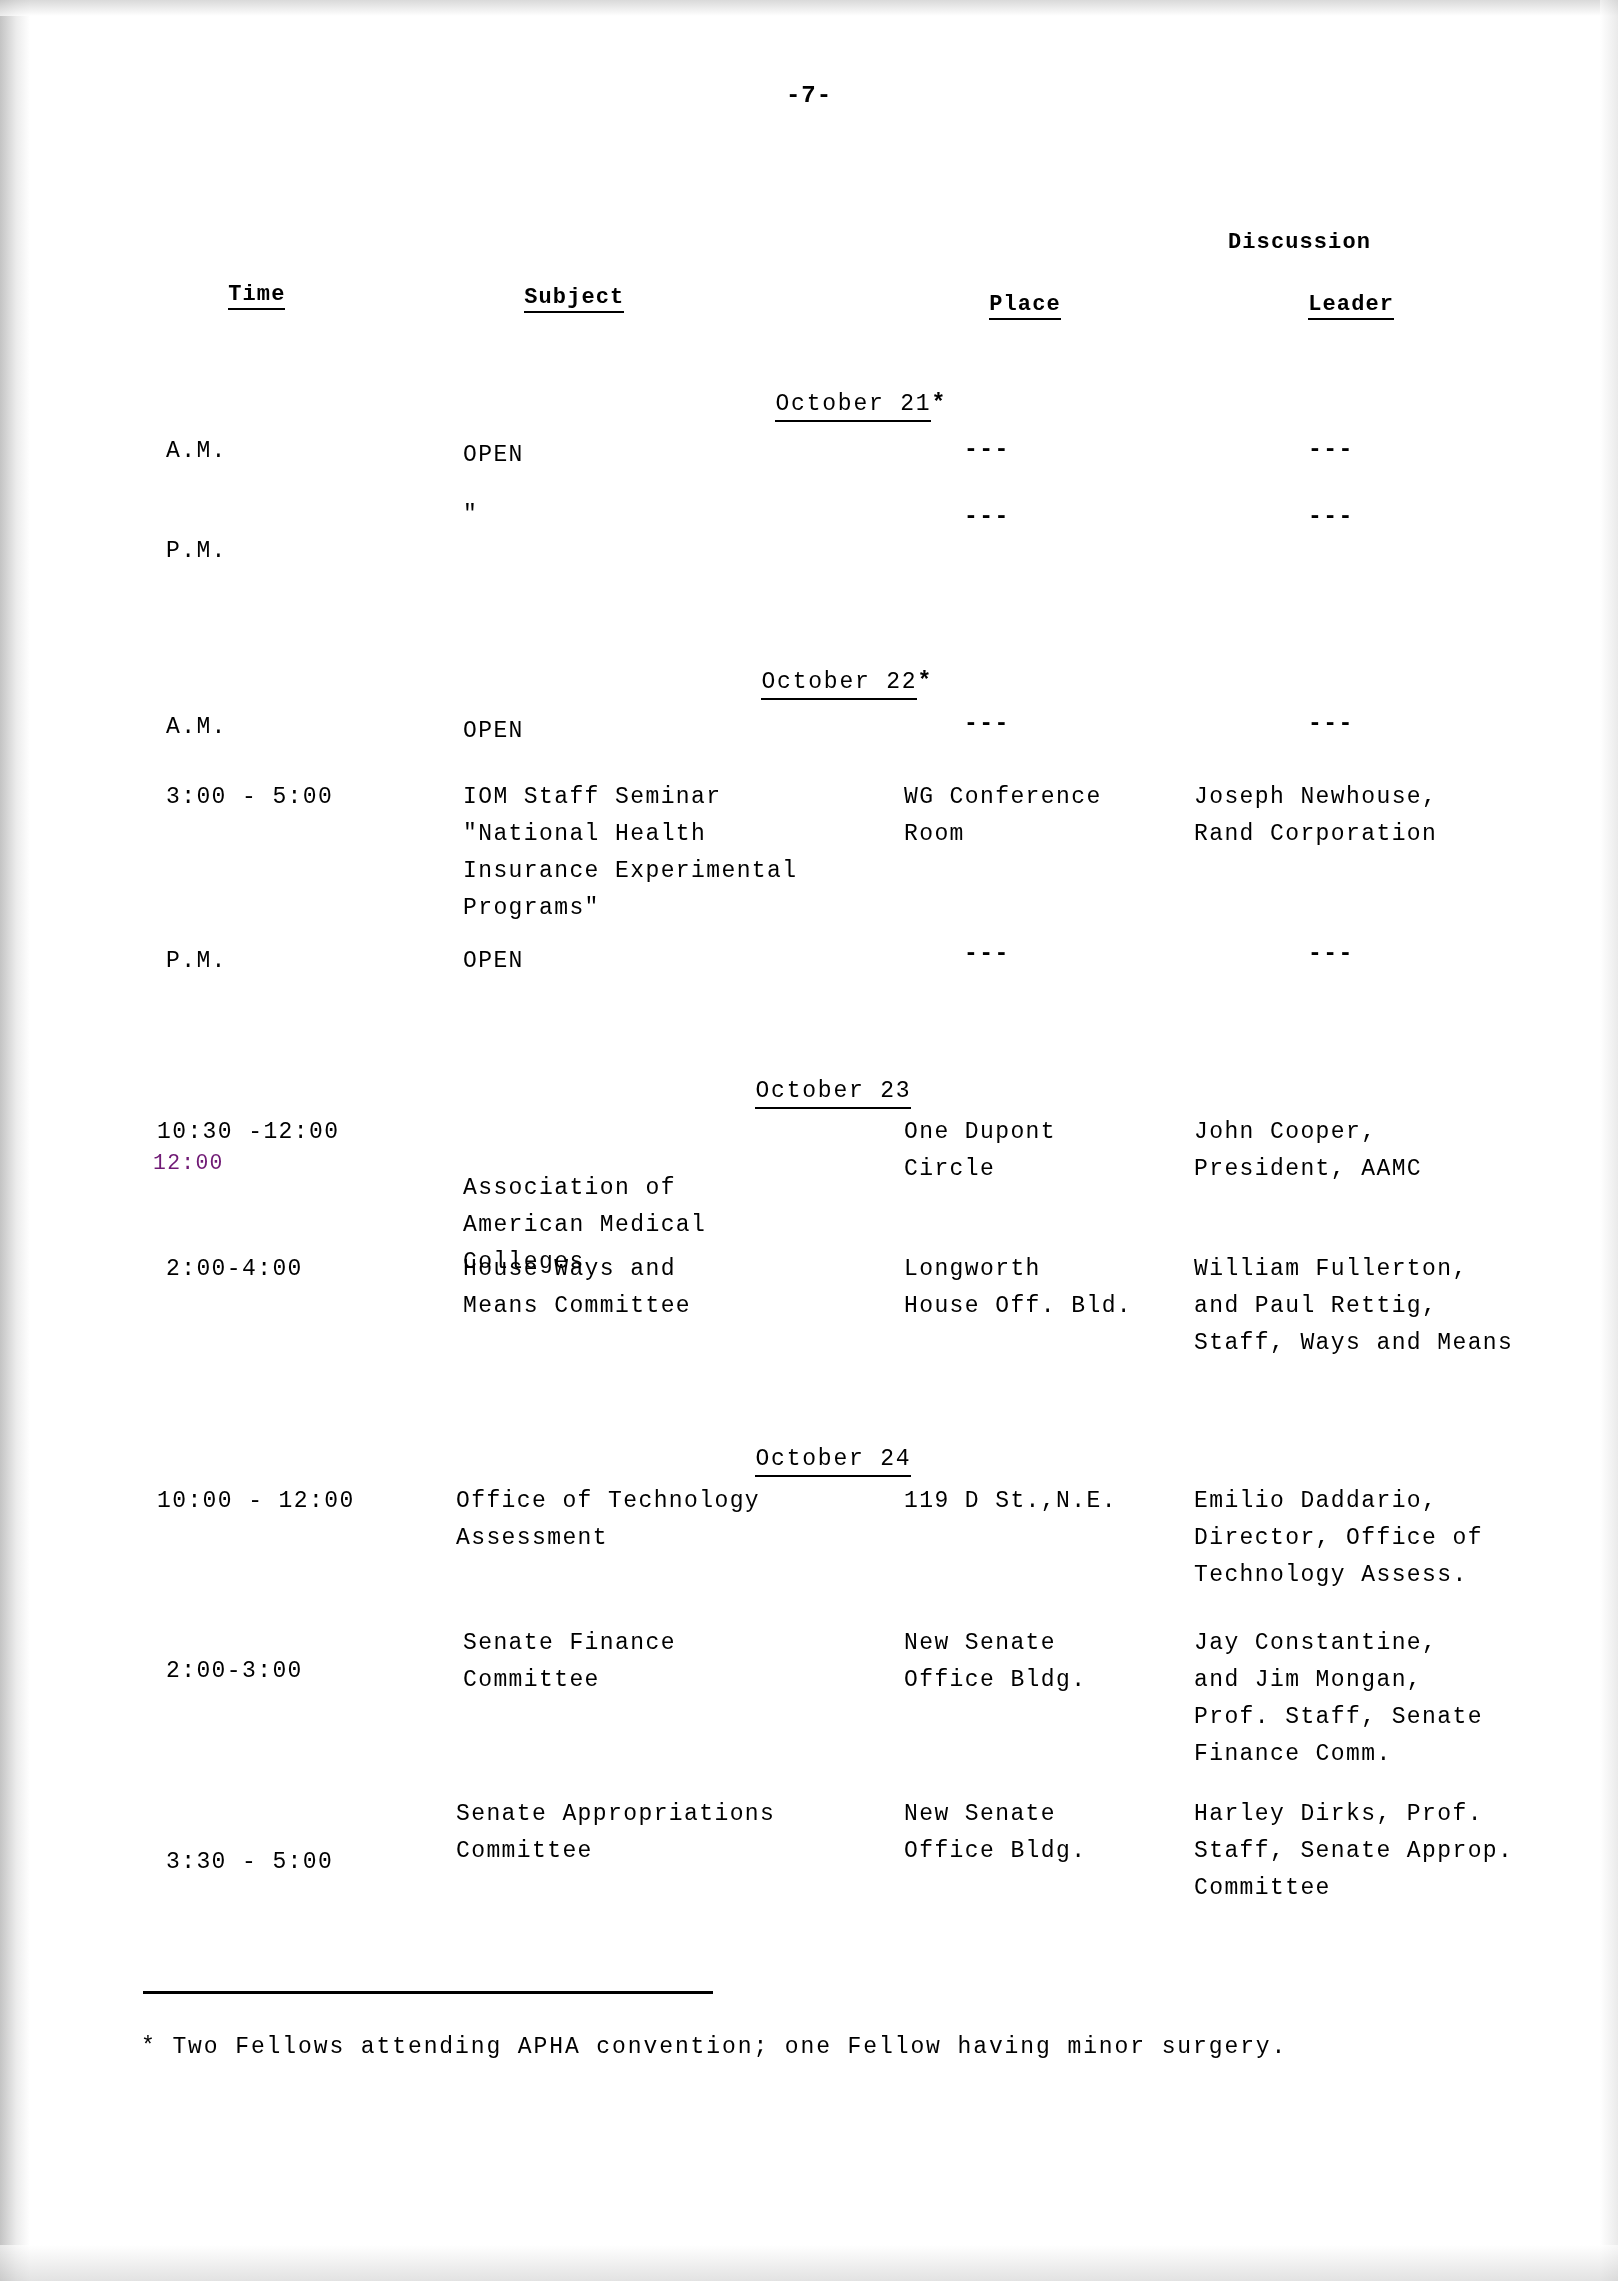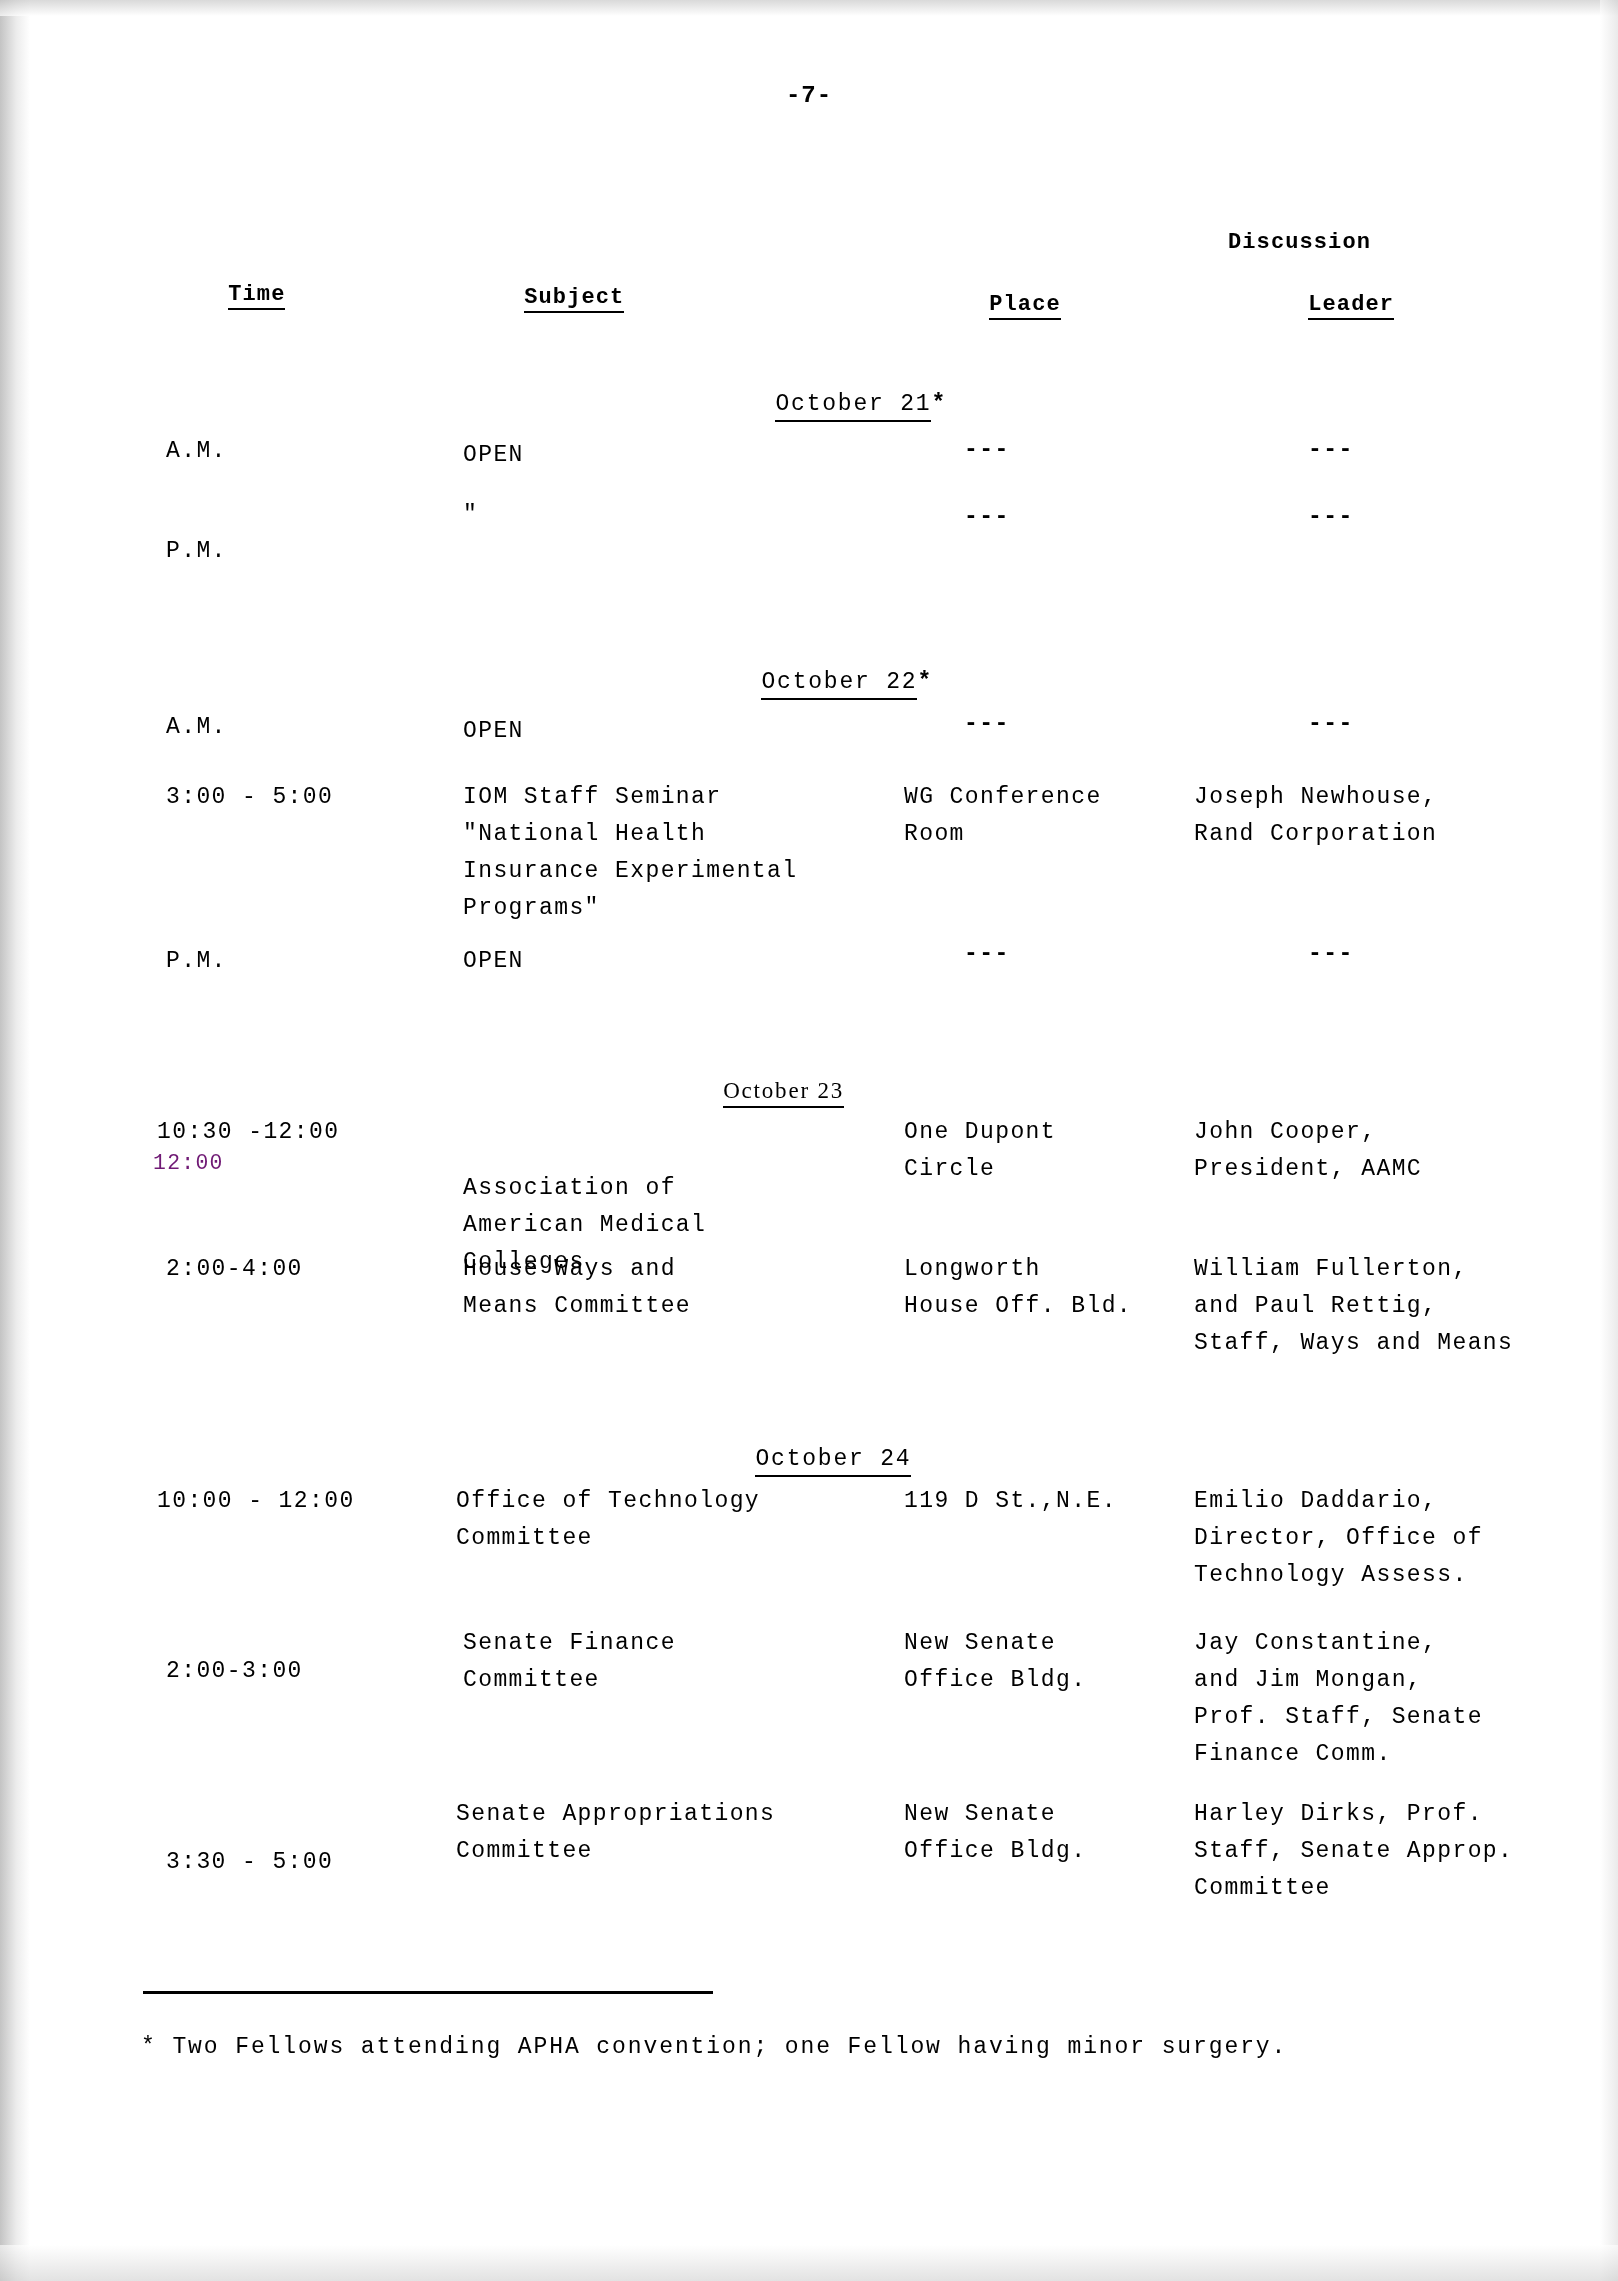--- a/index.html
+++ b/index.html
@@ -185,21 +185,21 @@
   <div class="cell col-place" style="top:779px;">WG Conference
 Room</div>
   <div class="cell col-leader" style="top:779px;">Joseph Newhouse,
 Rand Corporation</div>
 
   <div class="cell col-time" style="top:943px;">P.M.</div>
   <div class="cell col-subj" style="top:943px;">OPEN</div>
   <div class="dash" style="top:941px; left:964px;">---</div>
   <div class="dash" style="top:941px; left:1308px;">---</div>
 
-  <div class="date-head" style="top:1052px; left:693px;font-family:Liberation Serif, serif;">
+  <div class="date-head" style="top:1052px; left:693px;">
     <u>October 23</u>
   </div>
 
   <div class="cell col-time" style="top:1114px; left:157px;">10:30 -12:00</div>
   <div class="cell col-subj" style="top:1170px;">Association of
 American Medical
 Colleges</div>
   <div class="cell col-place" style="top:1114px;">One Dupont
 Circle</div>
   <div class="cell col-leader" style="top:1114px;">John Cooper,
@@ -215,21 +215,21 @@
   <div class="cell col-leader" style="top:1251px;">William Fullerton,
 and Paul Rettig,
 Staff, Ways and Means</div>
 
   <div class="date-head" style="top:1420px; left:693px;">
     <u>October 24</u>
   </div>
 
   <div class="cell col-time" style="top:1483px; left:157px;">10:00 - 12:00</div>
   <div class="cell col-subj" style="top:1483px; left:456px;">Office of Technology
-Committee</div>
+Assessment</div>
   <div class="cell col-place" style="top:1483px;">119 D St.,N.E.</div>
   <div class="cell col-leader" style="top:1483px;">Emilio Daddario,
 Director, Office of
 Technology Assess.</div>
 
   <div class="cell col-time" style="top:1625px;margin-top:28px;">2:00-3:00</div>
   <div class="cell col-subj" style="top:1625px;">Senate Finance
 Committee</div>
   <div class="cell col-place" style="top:1625px;">New Senate
 Office Bldg.</div>

